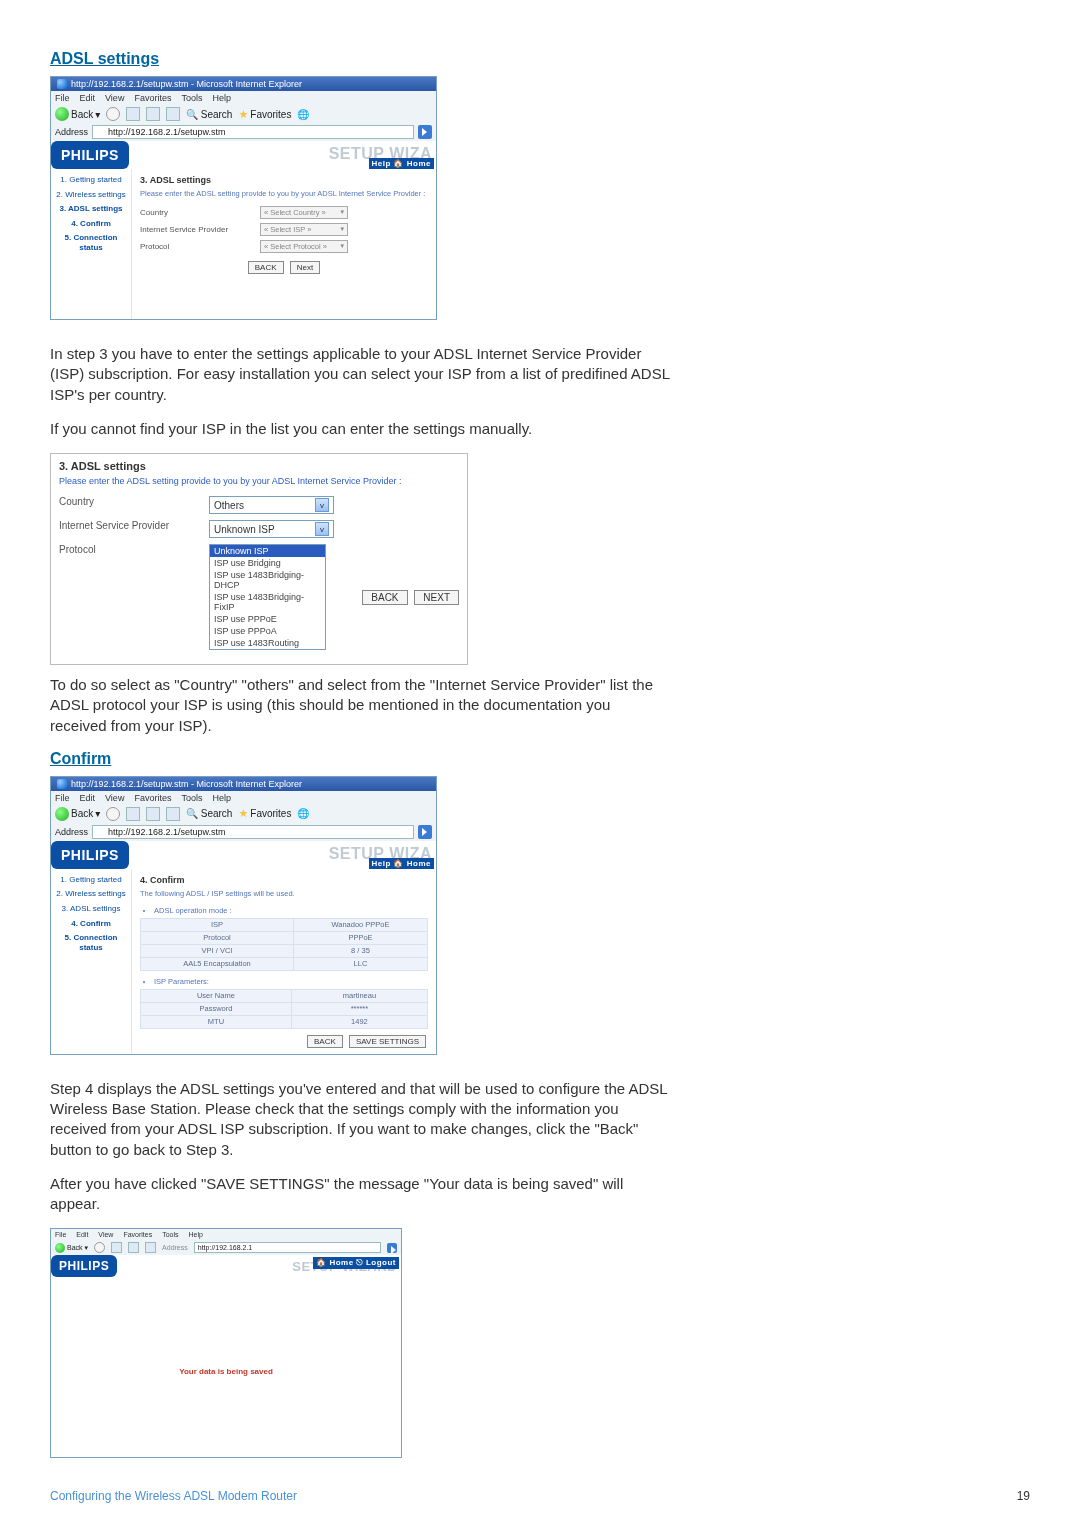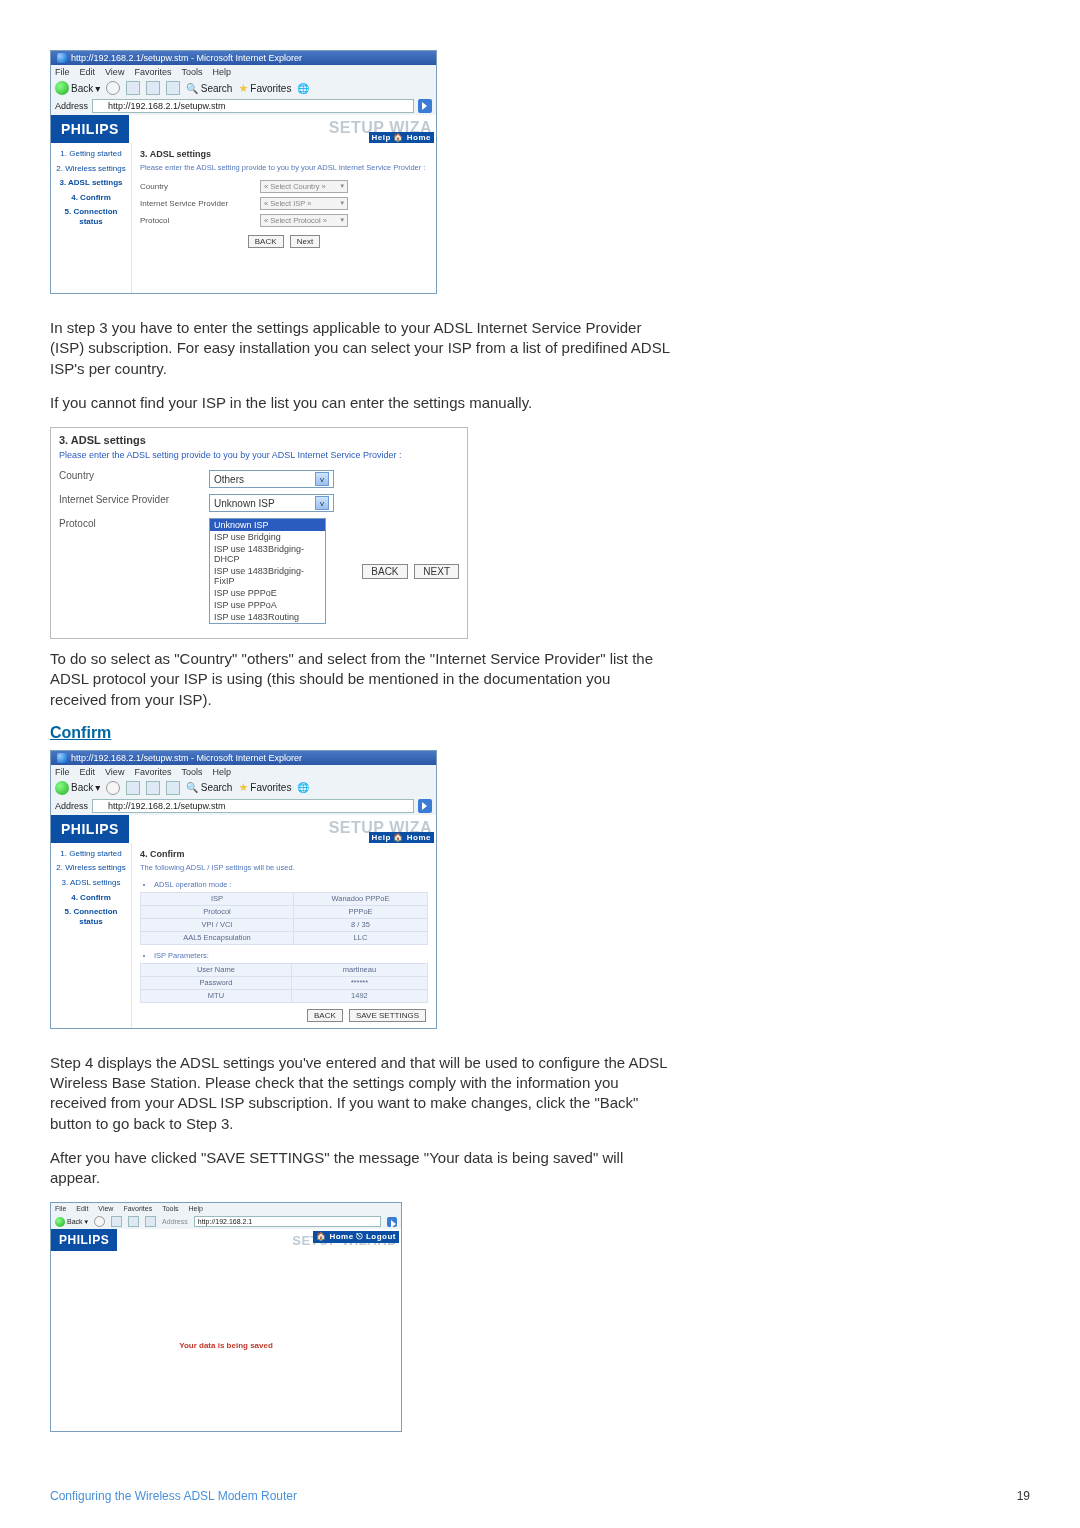--- a/index.html
+++ b/index.html
@@ -124,20 +124,21 @@
     background:#fff;
   }
   .philips-logo {
     background:#0a4fa3;
     color:#fff;
     font-weight:bold;
     font-size:14px;
     padding:6px 10px;
     letter-spacing:0.5px;
     font-family: Arial, sans-serif;
+    border-radius: 6px;
   }
   .wizard-title {
     color:#bfcad3;
     font-weight:bold;
     font-size:16px;
     padding:4px 4px 0 0;
     letter-spacing:0.5px;
     text-align:right;
     flex:1;
     position:relative;
@@ -353,20 +354,21 @@
     font-size:12px;
     color:#4a90d9;
   }
   .footer .pg { color:#333;margin-left:16px; }
 </style>
 </head>
 <body>
 
 <div class="page">
 
+  <div class="section-title">ADSL settings</div>
 
   <div class="browser">
     <div class="titlebar">
       <span class="ie-icon"></span>
       <span>http://192.168.2.1/setupw.stm - Microsoft Internet Explorer</span>
     </div>
     <div class="menubar">
       <span>File</span>
       <span>Edit</span>
       <span>View</span>

